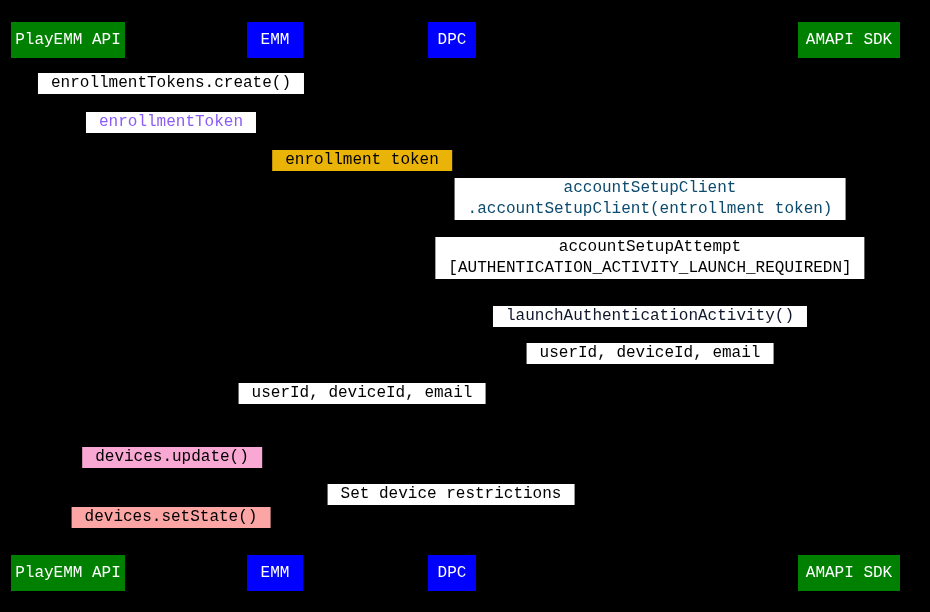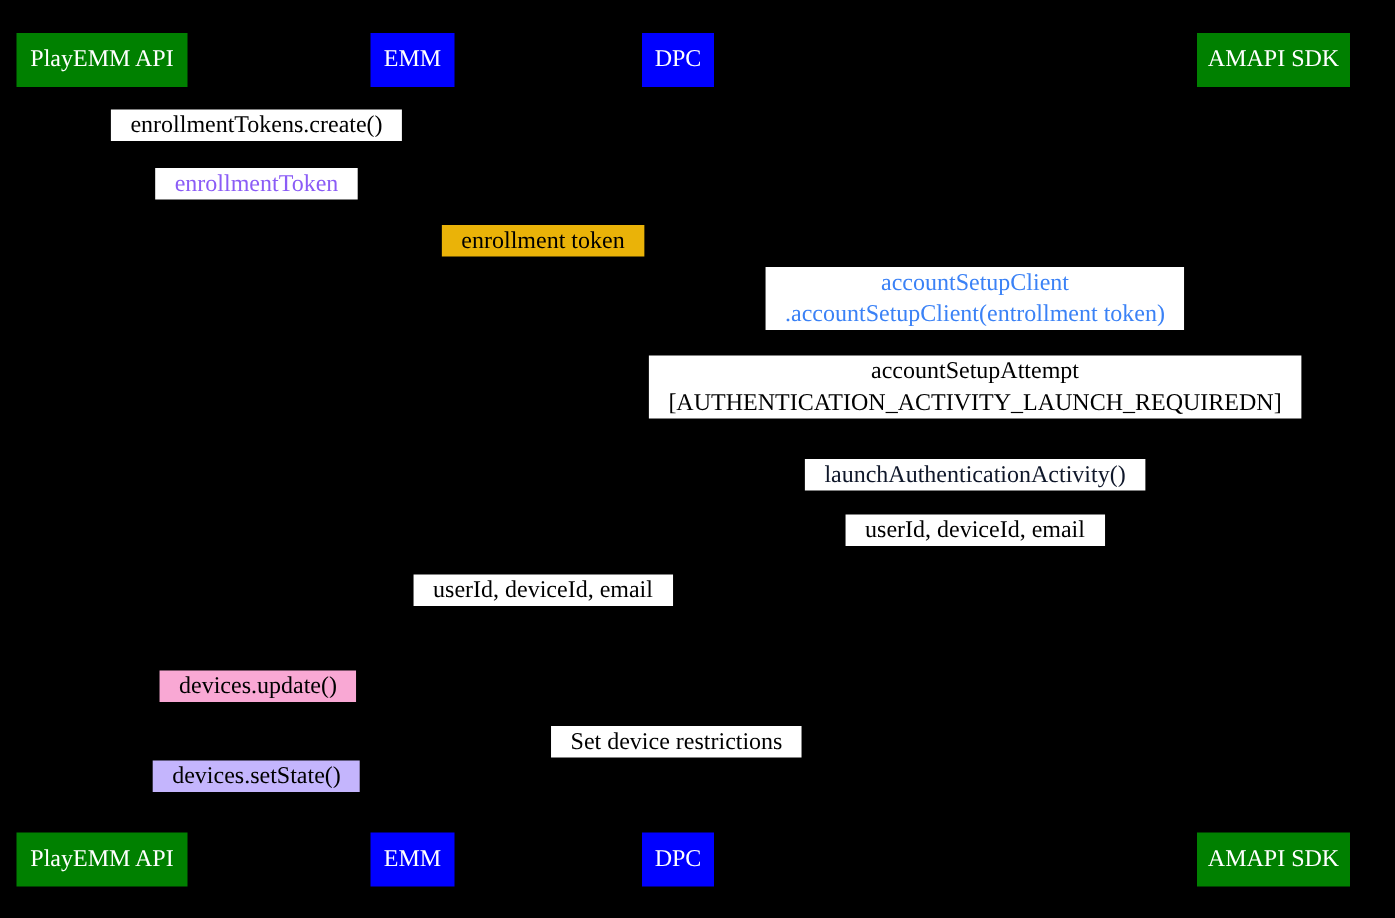--- a/index.html
+++ b/index.html
@@ -6,21 +6,21 @@
     margin: 0;
     padding: 0;
     background: #000000;
   }
   .stage {
     position: relative;
     width: 930px;
     height: 612px;
     background: #000000;
     overflow: hidden;
-    font-family: Liberation Serif, serif;
+    font-family: Liberation Mono, monospace;
   }
   .participant {
     position: absolute;
     height: 36px;
     display: flex;
     align-items: center;
     justify-content: center;
     font-size: 16px;
     box-sizing: border-box;
     white-space: nowrap;
@@ -61,21 +61,21 @@
   <div id="messages-layer">
       <div class="msg" style="left: 171px; top: 73px; background: rgb(255, 255, 255); color: rgb(0, 0, 0);">
         <span class="msg-line">enrollmentTokens.create()</span>
       </div>
       <div class="msg" style="left: 171px; top: 112px; background: rgb(255, 255, 255); color: #8b5cf6;">
         <span class="msg-line">enrollmentToken</span>
       </div>
       <div class="msg" style="left: 362px; top: 150px; background: #eab308; color: rgb(0, 0, 0);">
         <span class="msg-line">enrollment token</span>
       </div>
-      <div class="msg" style="left: 650px; top: 178px; background: rgb(255, 255, 255); color: #3b82f6;">
+      <div class="msg" style="left: 650px; top: 178px; background: rgb(255, 255, 255); color: #0c4a6e;">
         <span class="msg-line">accountSetupClient</span>
         <span class="msg-line">.accountSetupClient(entrollment token)</span>
       </div>
       <div class="msg" style="left: 650px; top: 237px; background: rgb(255, 255, 255); color: rgb(0, 0, 0);">
         <span class="msg-line">accountSetupAttempt</span>
         <span class="msg-line">[AUTHENTICATION_ACTIVITY_LAUNCH_REQUIREDN]</span>
       </div>
       <div class="msg" style="left: 650px; top: 306px; background: rgb(255, 255, 255); color: #0f172a;">
         <span class="msg-line">launchAuthenticationActivity()</span>
       </div>
@@ -84,21 +84,21 @@
       </div>
       <div class="msg" style="left: 362px; top: 383px; background: rgb(255, 255, 255); color: rgb(0, 0, 0);">
         <span class="msg-line">userId, deviceId, email</span>
       </div>
       <div class="msg" style="left: 172px; top: 421px; background: #f9a8d4; color: rgb(0, 0, 0); margin-top: 26px;">
         <span class="msg-line">devices.update()</span>
       </div>
       <div class="msg" style="left: 451px; top: 468px; background: rgb(255, 255, 255); color: rgb(0, 0, 0); margin-top: 16px;">
         <span class="msg-line">Set device restrictions</span>
       </div>
-      <div class="msg" style="left: 171px; top: 507px; background: #c4b5fd; color: rgb(0, 0, 0);">
+      <div class="msg" style="left: 171px; top: 507px; background: #fca5a5; color: rgb(0, 0, 0);">
         <span class="msg-line">devices.setState()</span>
       </div>
     </div>
   <div id="participants-bottom">
       <div class="participant" style="left: 11px; top: 555px; width: 114px; height: 36px; background: rgb(0, 128, 0); color: rgb(255, 255, 255);">
         <span>PlayEMM API</span>
       </div>
       <div class="participant" style="left: 247px; top: 555px; width: 56px; height: 36px; background: rgb(0, 0, 255); color: rgb(255, 255, 255);">
         <span>EMM</span>
       </div>

